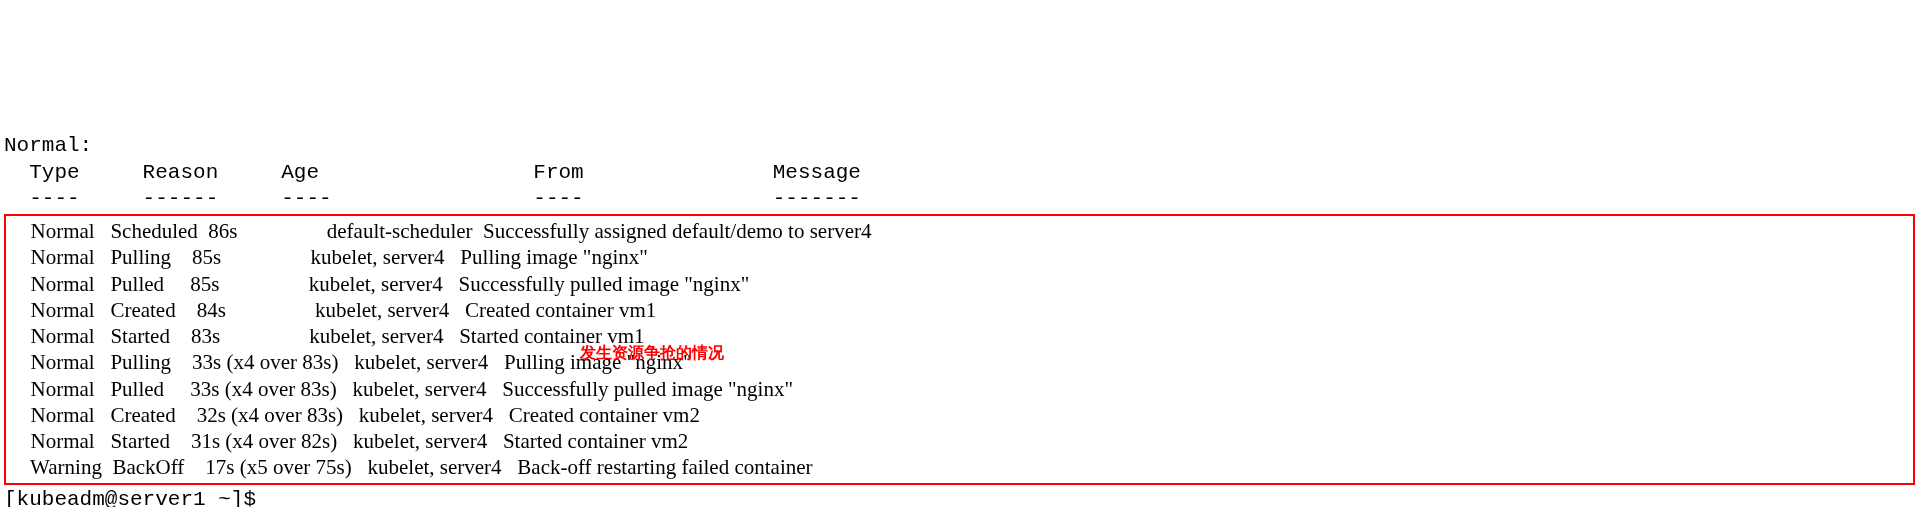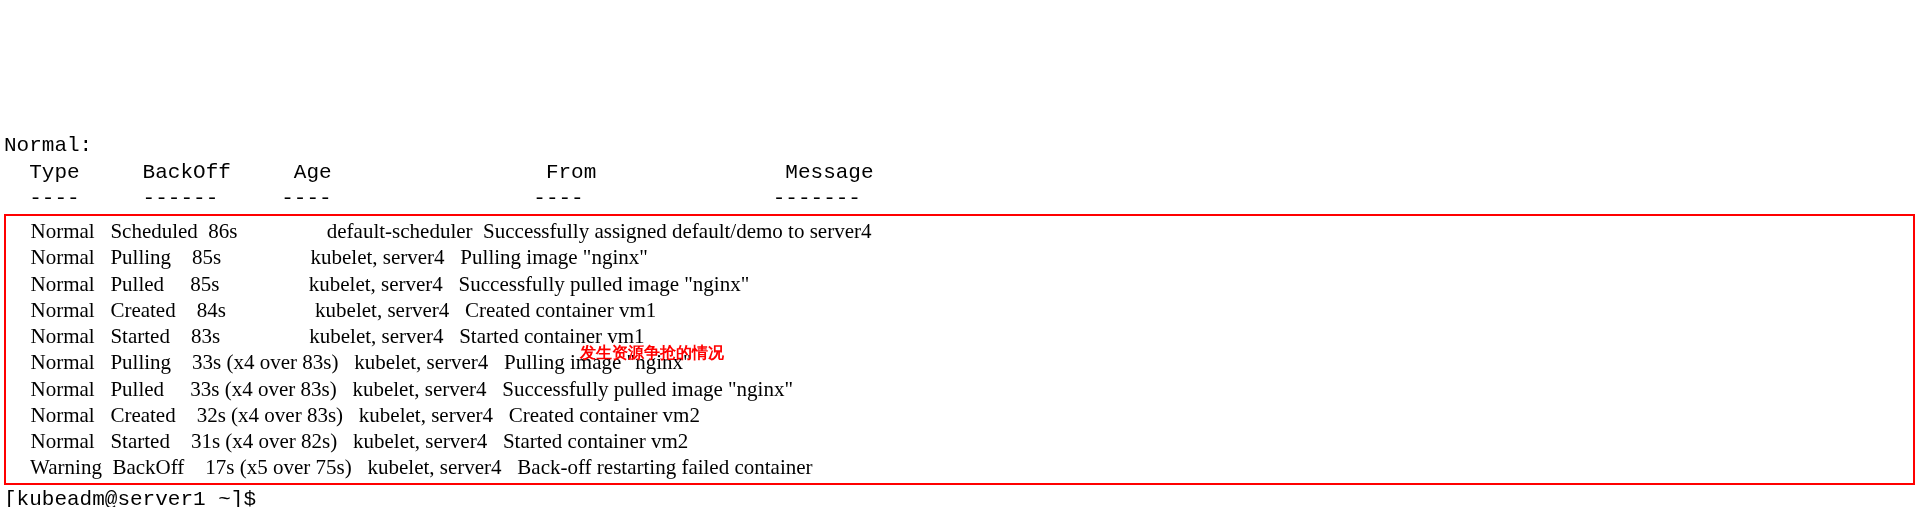--- a/index.html
+++ b/index.html
@@ -37,21 +37,21 @@
       font-family: "Microsoft YaHei", SimSun, sans-serif;
     }
   </style>
 </head>
 <body>
 
 
 
 <div class="terminal-output">
 <span>Normal:</span>
-<span>  Type     BackOff     Age                 From               Message</span>
+<span>  Type     Reason     Age                 From               Message</span>
 <span>  ----     ------     ----                ----               -------</span>
 <div class="events-box"><span>  Normal   Scheduled  86s                 default-scheduler  Successfully assigned default/demo to server4</span>
 <span>  Normal   Pulling    85s                 kubelet, server4   Pulling image "nginx"</span>
 <span>  Normal   Pulled     85s                 kubelet, server4   Successfully pulled image "nginx"</span>
 <span>  Normal   Created    84s                 kubelet, server4   Created container vm1</span>
 <span>  Normal   Started    83s                 kubelet, server4   Started container vm1</span>
 <span>  Normal   Pulling    33s (x4 over 83s)   kubelet, server4   Pulling image "nginx"</span>
 <span>  Normal   Pulled     33s (x4 over 83s)   kubelet, server4   Successfully pulled image "nginx"</span>
 <span>  Normal   Created    32s (x4 over 83s)   kubelet, server4   Created container vm2</span>
 <span>  Normal   Started    31s (x4 over 82s)   kubelet, server4   Started container vm2</span>

